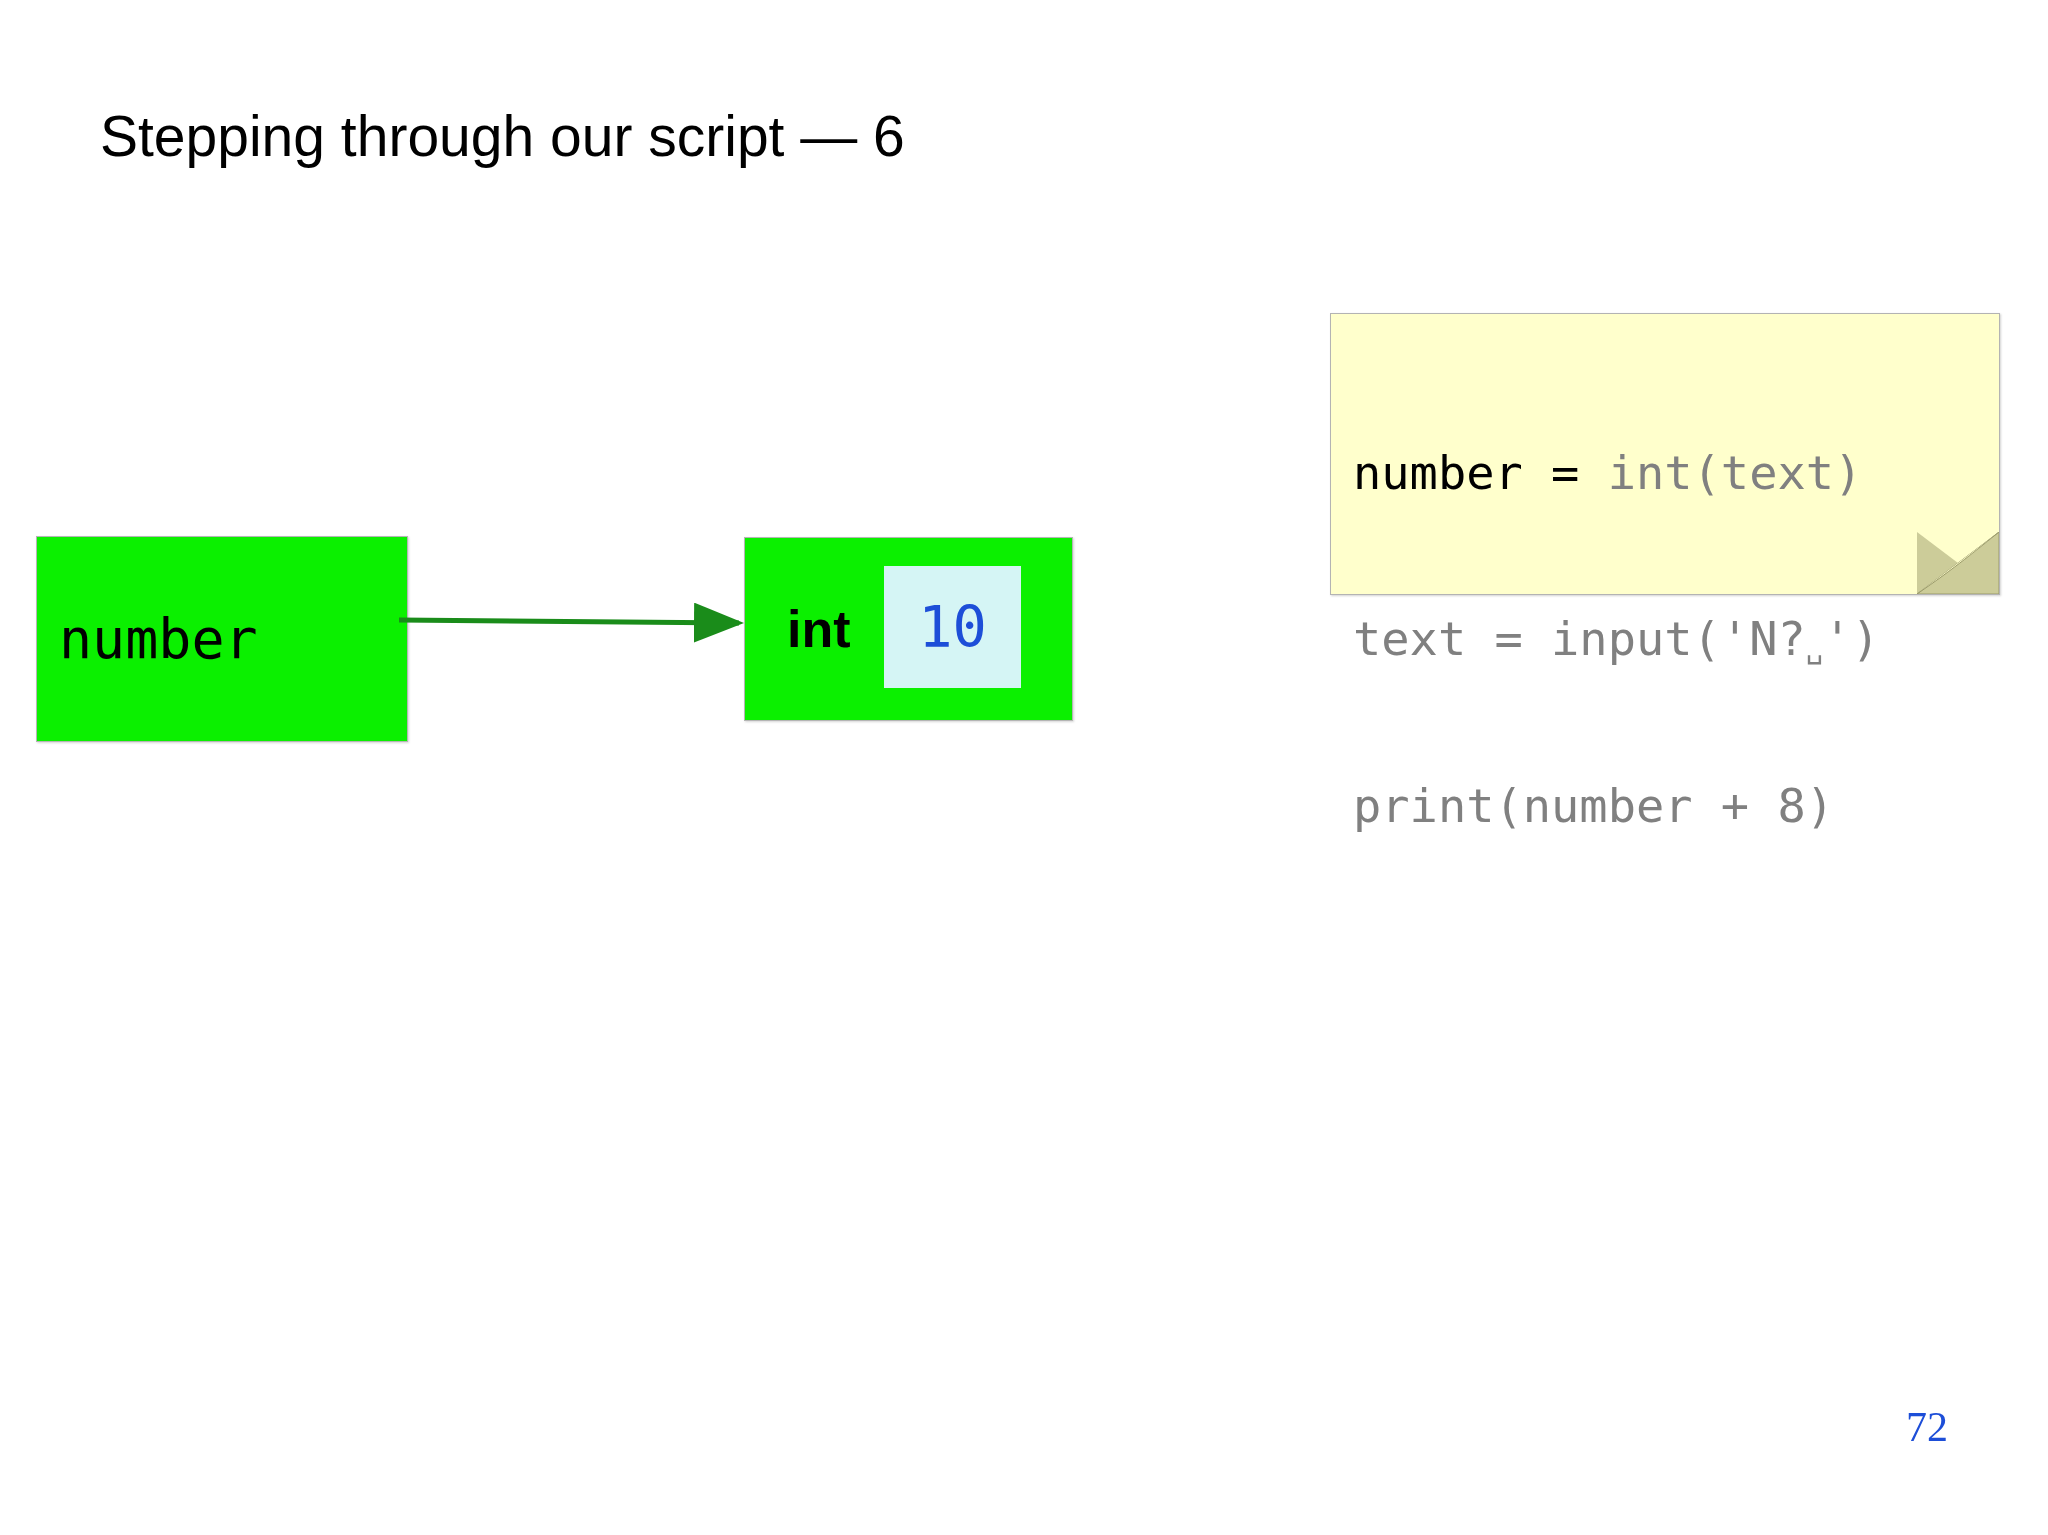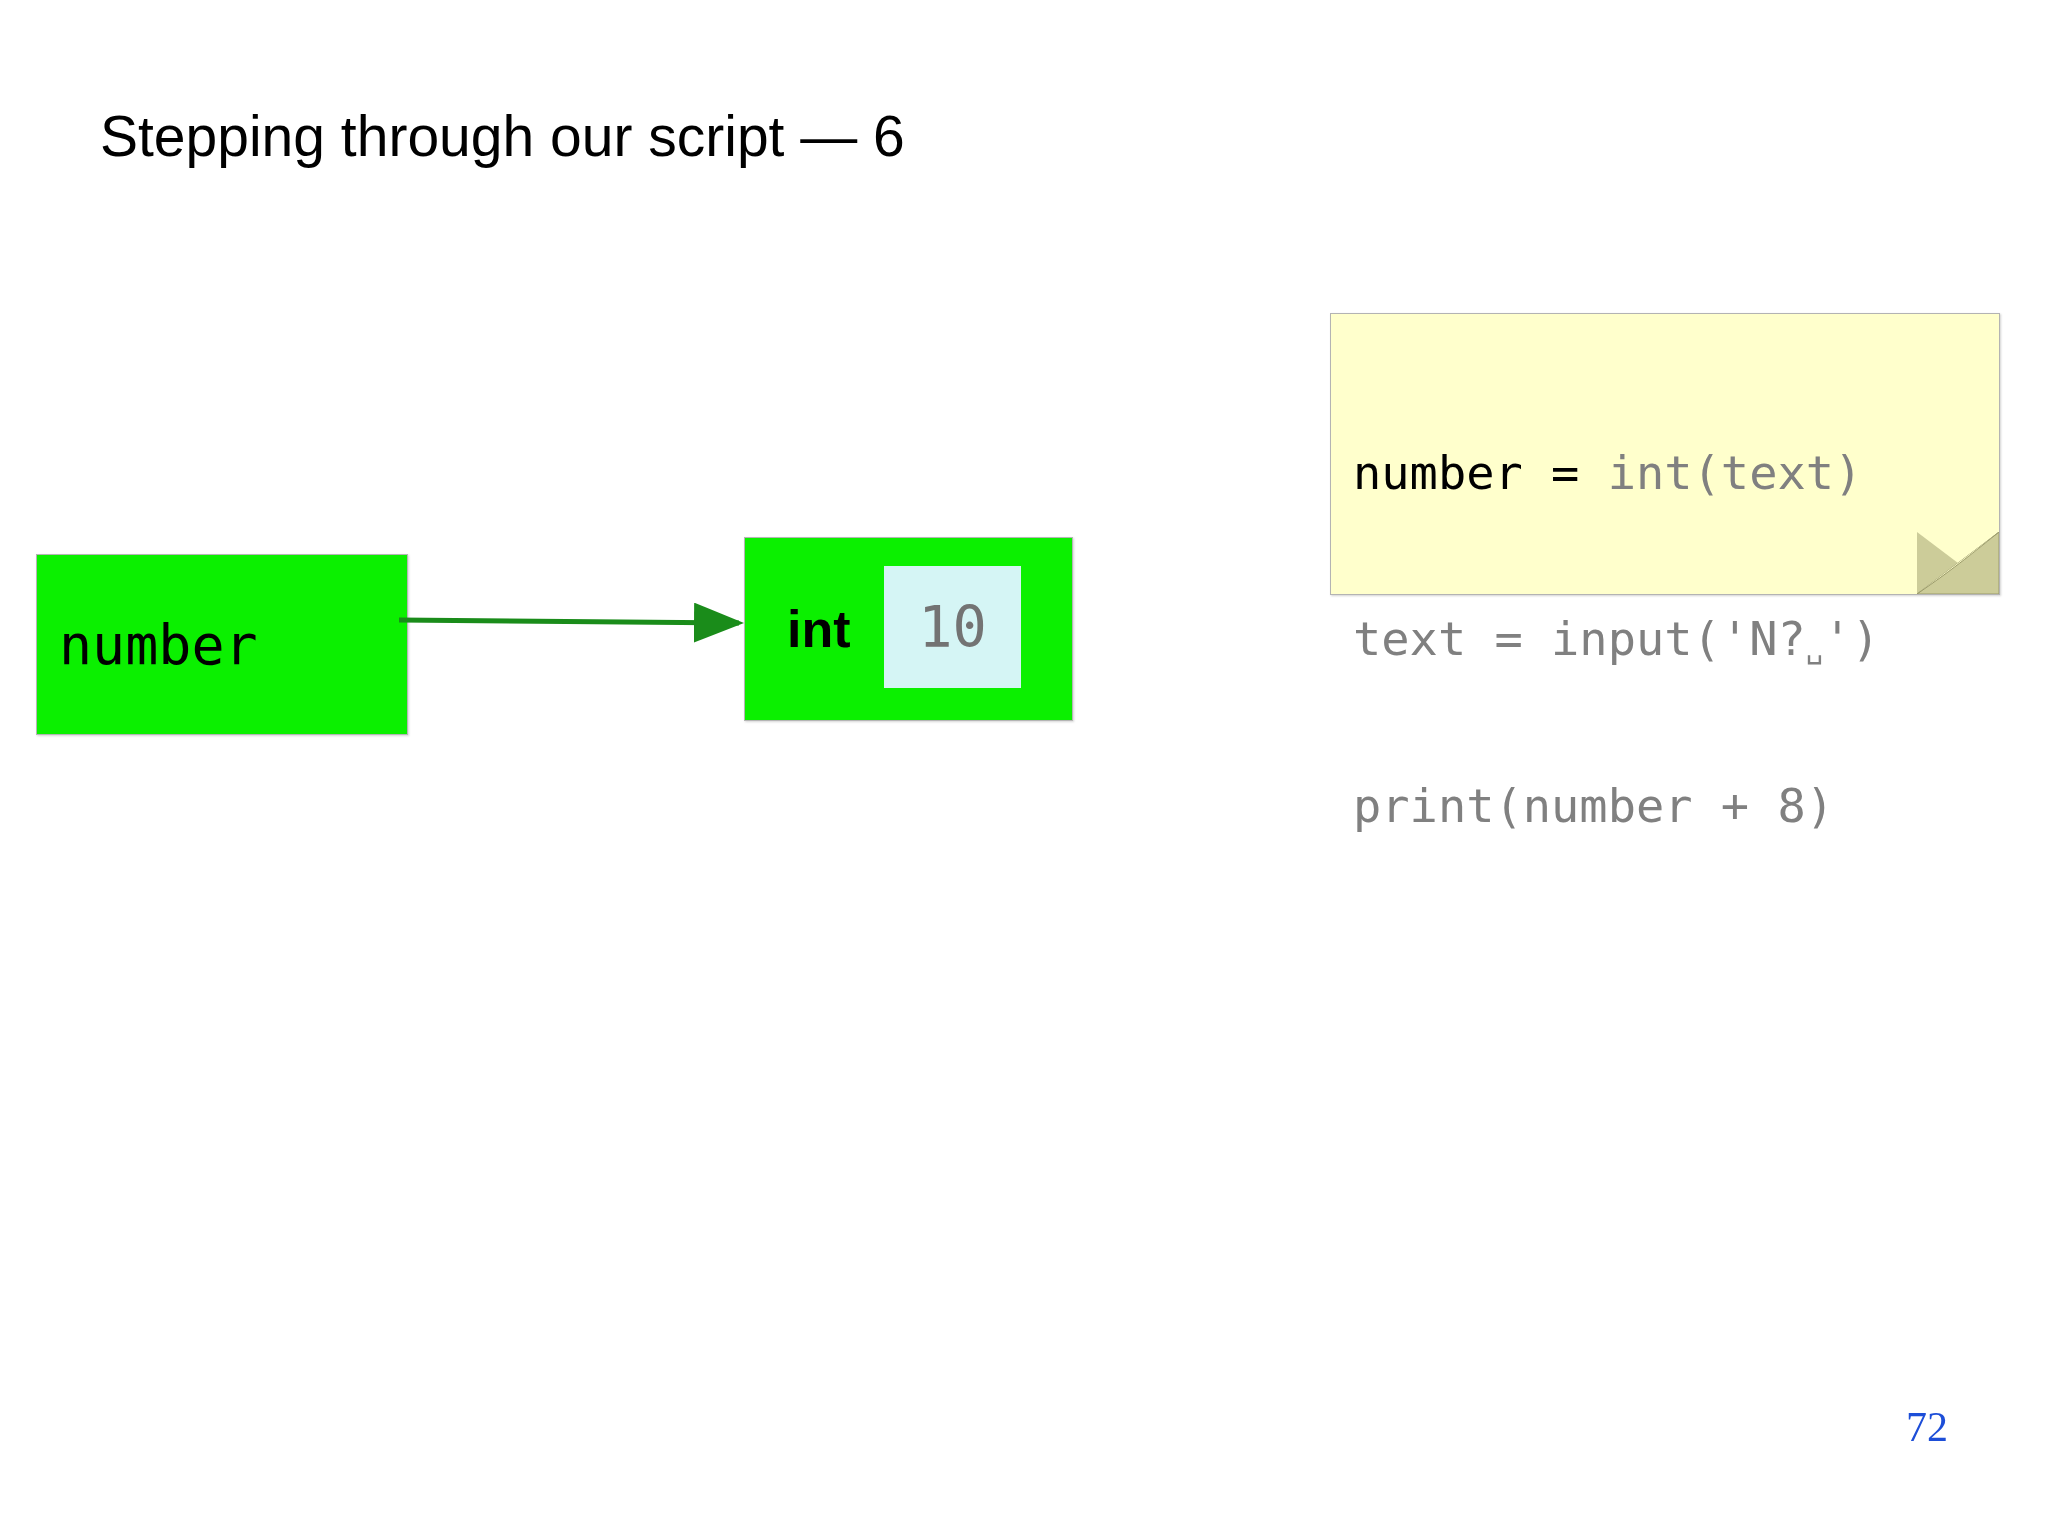--- a/index.html
+++ b/index.html
@@ -89,23 +89,23 @@
   .green-box {
     position: absolute;
     background: #00e000;
     background: #0bf000;
     border: 1px solid #b5b5b5;
     box-sizing: border-box;
     box-shadow: 1px 1px 2px rgba(0,0,0,0.16);
   }
   #var-box {
     left: 36px;
-    top: 554px;
+    top: 536px;
     width: 372px;
-    height: 181px;
+    height: 206px;
   }
   #var-label {
     position: absolute;
     left: 22px;
     top: 50%;
     transform: translateY(-50%);
     font-family: "DejaVu Sans Mono", monospace;
     font-size: 55px;
     color: #000000;
     white-space: nowrap;
@@ -138,21 +138,21 @@
   }
   #obj-value {
     position: absolute;
     left: 0;
     right: 0;
     top: 50%;
     transform: translateY(-50%);
     text-align: center;
     font-family: "DejaVu Sans Mono", monospace;
     font-size: 57px;
-    color: #737373;
+    color: #1d4ed8;
   }
 
   
   #ref-arrow {
     position: absolute;
     left: 395px;
     top: 595px;
     width: 370px;
     height: 70px;
     pointer-events: none;

